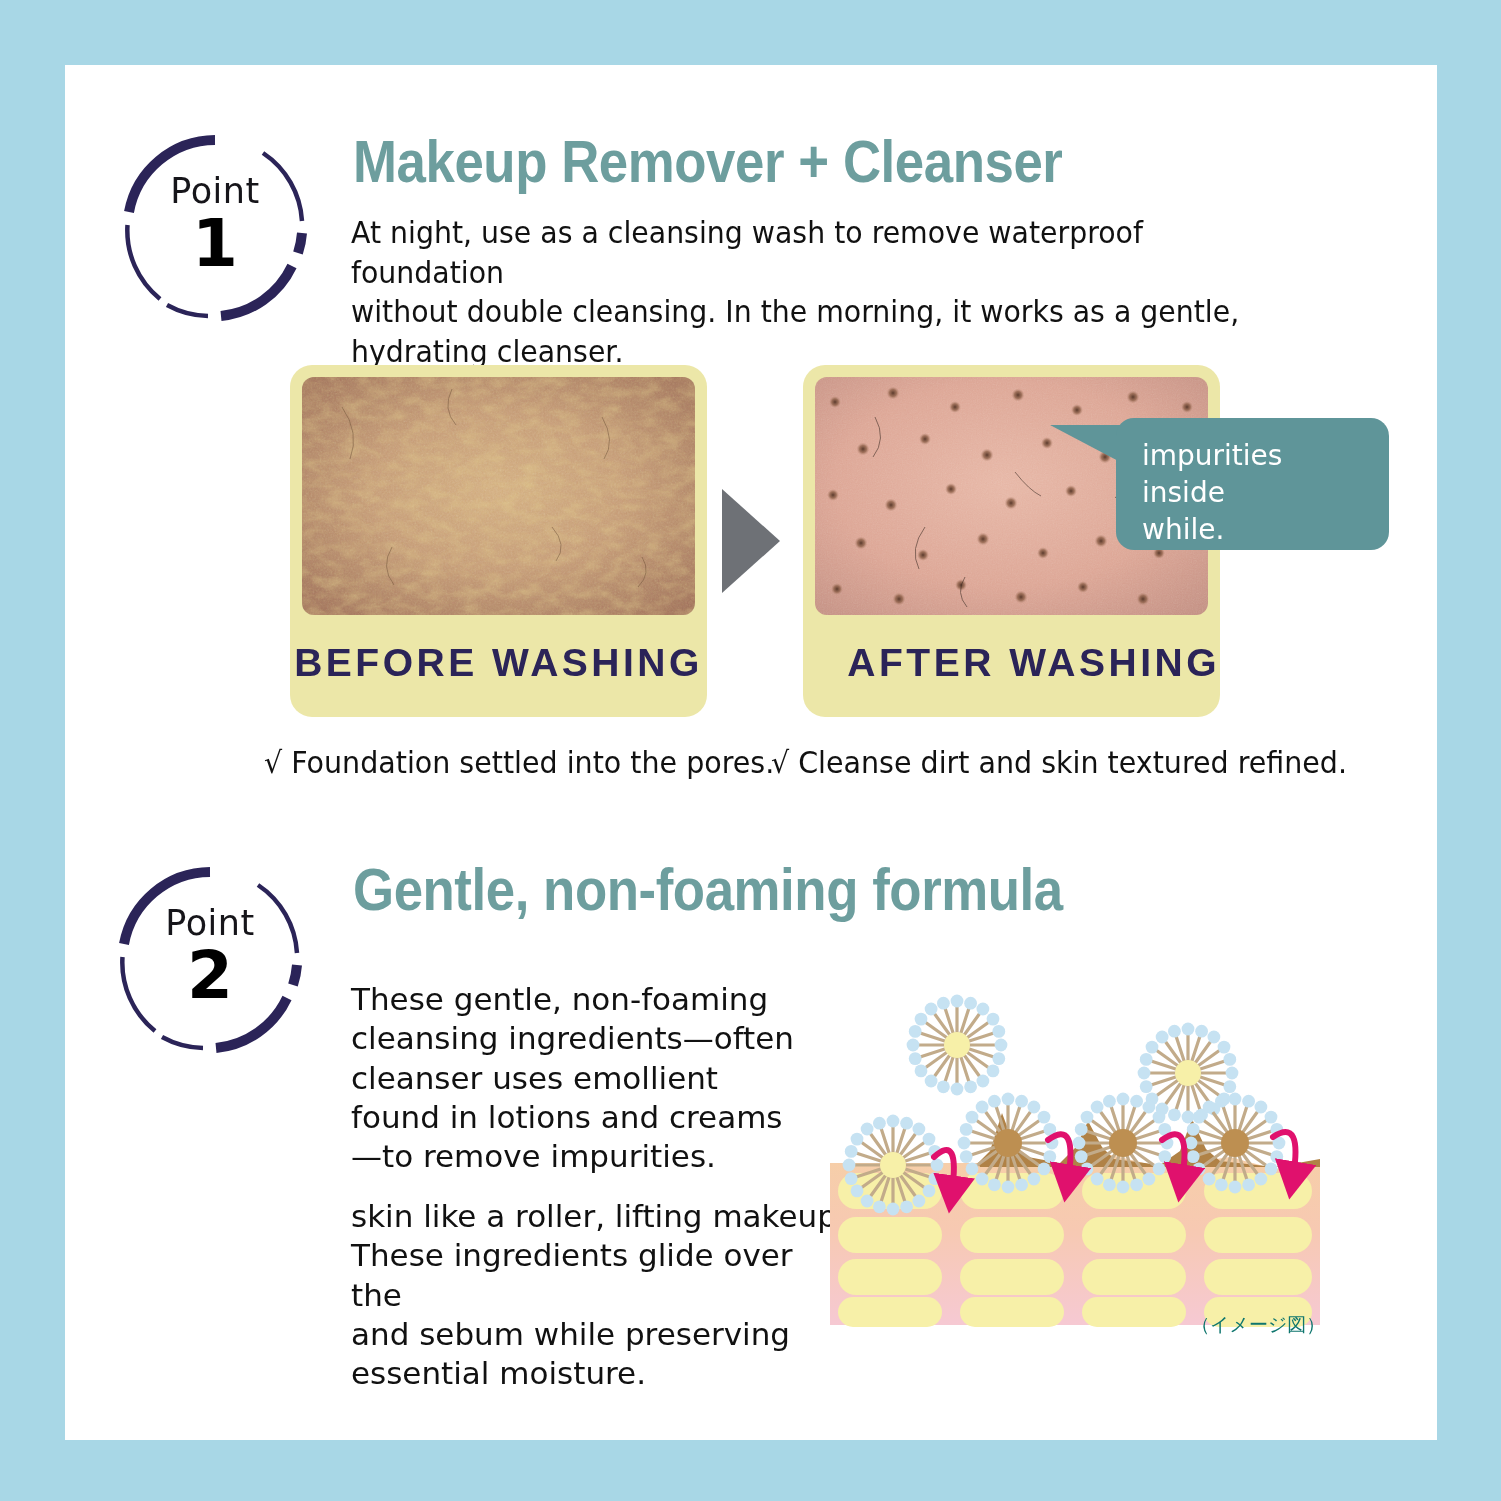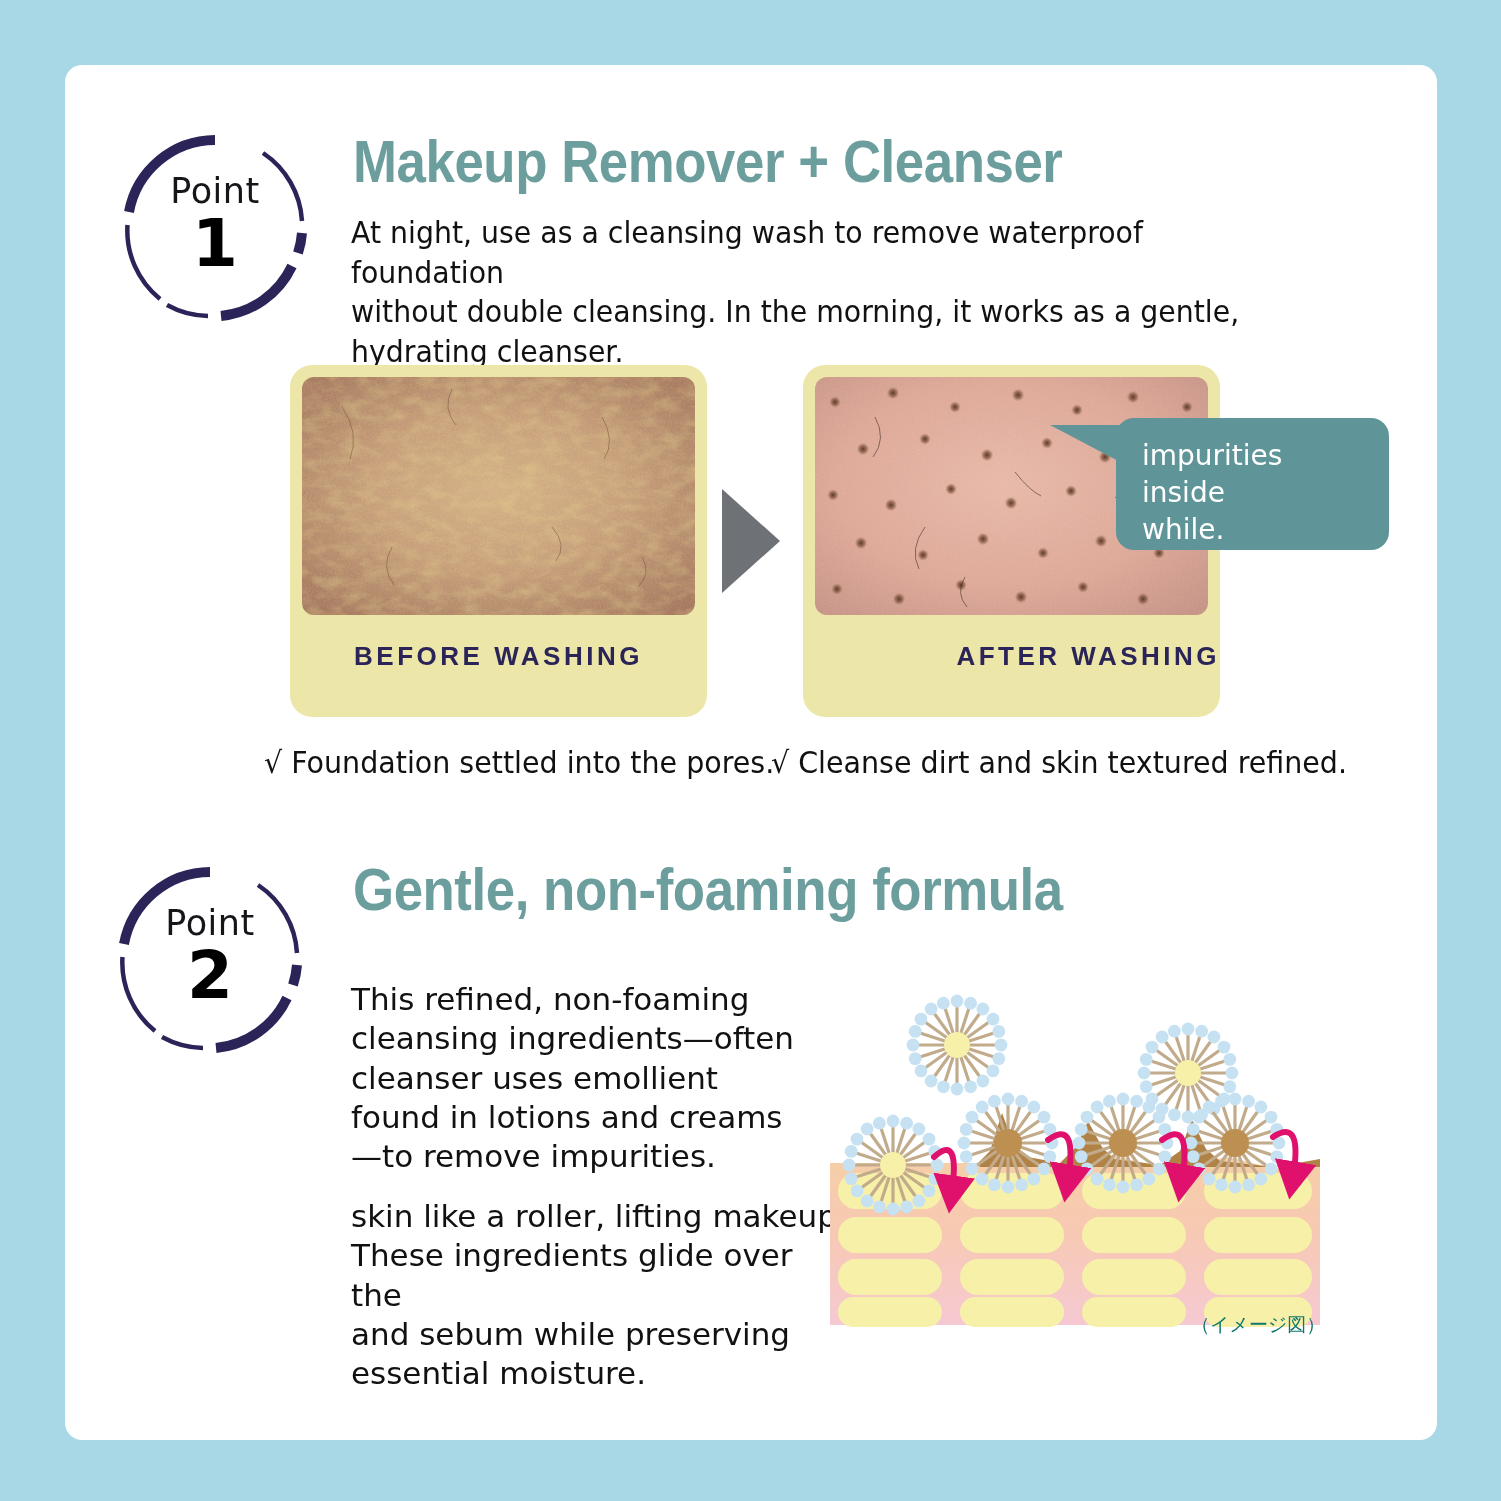--- a/index.html
+++ b/index.html
@@ -10,21 +10,20 @@
     overflow:hidden;
   }
   .frame{
     position:absolute;left:0;top:0;width:1501px;height:1501px;
     background:#a8d7e6;
   }
   .panel{
     position:absolute;left:65px;top:65px;
     width:1372px;height:1375px;
     background:#ffffff;
-    border-radius:17px;
   }
 
   
   .point-badge{position:absolute;width:190px;height:190px;}
   .ring{position:absolute;left:0;top:0;width:190px;height:190px;}
   .point-word{
     position:absolute;left:0;top:38px;width:190px;text-align:center;
     font-family:"DejaVu Sans", sans-serif;
     font-size:35px;color:#16151a;font-weight:400;letter-spacing:0.5px;
   }
@@ -72,21 +71,21 @@
   }
   .photo{
     position:absolute;left:12px;top:12px;
     border-radius:12px;
     overflow:hidden;
   }
   .card-label{
     position:absolute;left:0;width:100%;
     text-align:center;
     font-family:"Liberation Sans", sans-serif;
-    font-size:26px;font-weight:700;
+    font-size:39px;font-weight:700;
     letter-spacing:3.5px;
     color:#2b2458;
   }
   .cap{
     position:absolute;
     font-family:"DejaVu Sans", sans-serif;
     font-size:30px;color:#111;white-space:nowrap;
     transform:scaleX(0.95);transform-origin:left top;
   }
 
@@ -282,21 +281,21 @@
           <path d="M 182 88 A 88 88 0 0 0 143 20" stroke-width="4.5"></path>
         </g>
       </svg>
       <div class="point-word">Point</div>
       <div class="point-num">2</div>
     </div>
 
     <div class="head" style="left:288px;top:790px;">Gentle, non-foaming formula</div>
 
     <div class="body-txt2" style="left:286px;top:915px;width:470px;">
-      <div>This refined, non-foaming</div>
+      <div>These gentle, non-foaming</div>
       <div>cleansing ingredients—often</div>
       <div>cleanser uses emollient</div>
       <div>found in lotions and creams</div>
       <div>—to remove impurities.</div>
     </div>
 
     <div class="body-txt2" style="left:286px;top:1132px;width:500px;">
       <div>skin like a roller, lifting makeup</div>
       <div>These ingredients glide over the</div>
       <div>and sebum while preserving</div>

